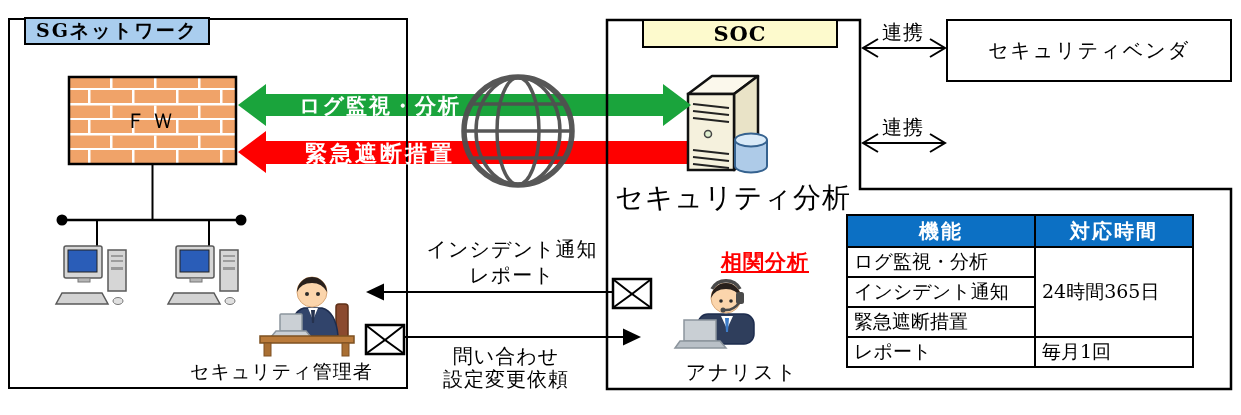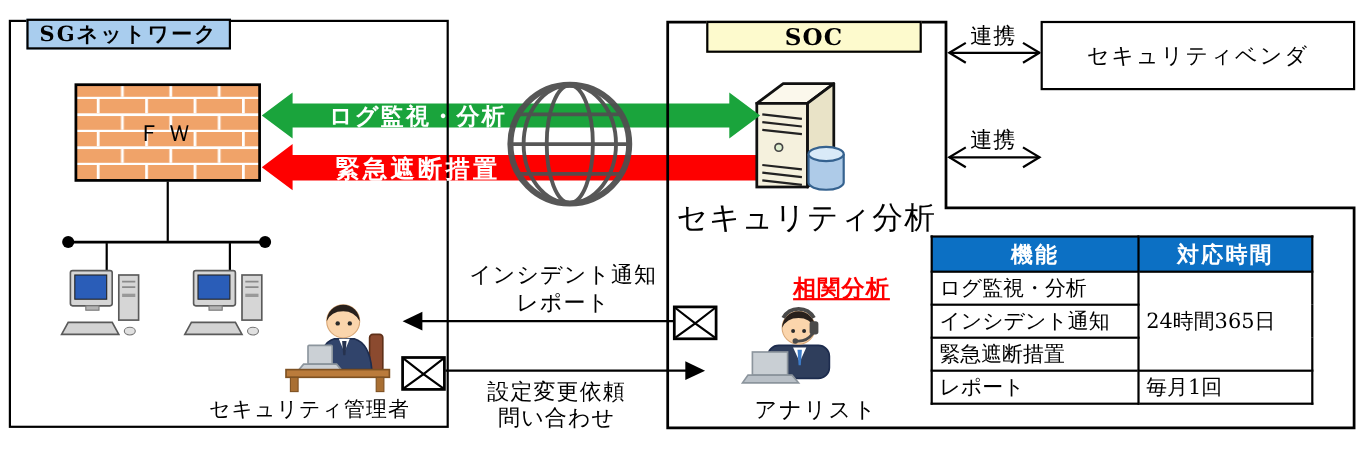--- a/index.html
+++ b/index.html
@@ -210,22 +210,22 @@
   <div class="cap" style="left:672px;top:359px;width:140px;font-size:20px;letter-spacing:2px;">アナリスト</div>
 
   <div class="cap" style="left:190px;top:359px;width:175px;font-size:19px;letter-spacing:1px;">セキュリティ管理者</div>
 
   <div class="cap" style="left:412px;top:236px;width:200px;font-size:20px;line-height:26px;letter-spacing:1px;">
     <div>インシデント通知</div>
     <div>レポート</div>
   </div>
 
   <div class="cap" style="left:406px;top:345px;width:200px;font-size:20px;line-height:23px;letter-spacing:1px;">
+    <div>問い合わせ</div>
     <div>設定変更依頼</div>
-    <div>問い合わせ</div>
   </div>
 
   <div class="cap" style="left:872px;top:19px;width:62px;font-size:20px;letter-spacing:1px;">連携</div>
   <div class="cap" style="left:872px;top:114px;width:62px;font-size:20px;letter-spacing:1px;">連携</div>
 
   <div class="vendor-box" style="left:946px;top:19px;width:286px;height:63px;">
     <span>セキュリティベンダ</span>
   </div>
 
   <table class="spec" style="left:846px;top:214px;">

